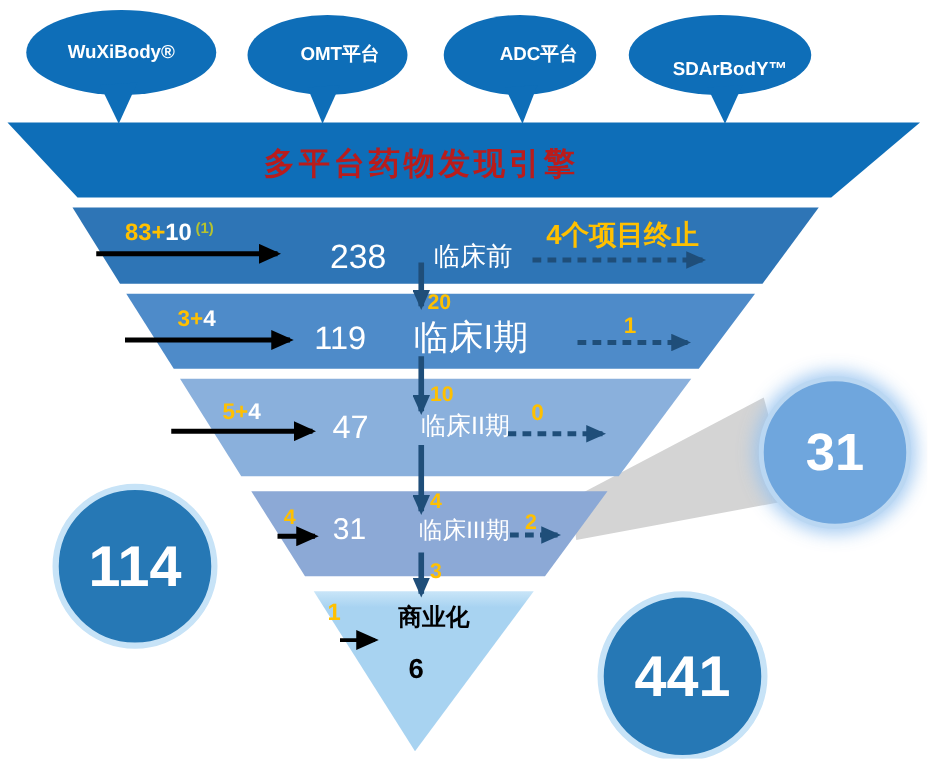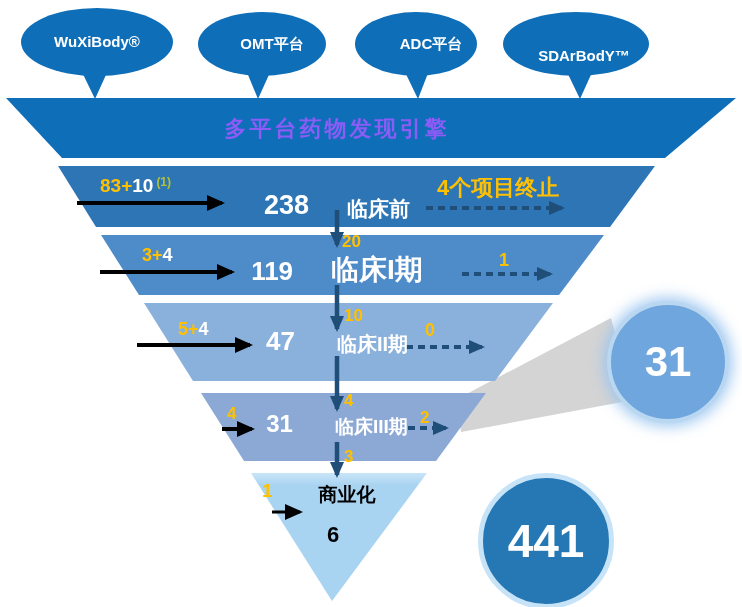--- a/index.html
+++ b/index.html
@@ -9,27 +9,27 @@
   }
   .layer{position:absolute;left:0;top:0;}
   .lbl{position:absolute;font-weight:bold;white-space:nowrap;line-height:1;}
   .yel{color:#FFC000;}
   .wht{color:#FFFFFF;}
   .blk{color:#000000;}
   .note{color:#B6C32E;font-size:12px;vertical-align:6px;margin-left:3px;}
   .bubble-lbl{color:#fff;font-size:15px;text-align:center;}
   .stage-center{
     position:absolute;left:177px;width:320px;display:flex;
-    justify-content:center;align-items:flex-end;color:#fff;font-weight:bold;gap:34px;
+    justify-content:center;align-items:center;color:#fff;font-weight:normal;gap:34px;
   }
   .stage-center .cnt{line-height:1;}
   .stage-center .stg{line-height:1;margin-left:4px;}
   .banner-title{
     position:absolute;left:71px;top:114px;width:532px;text-align:center;
-    color:#8b5cf6;font-weight:bold;font-size:22px;letter-spacing:3px;
+    color:#b91c1c;font-weight:bold;font-size:25px;letter-spacing:3px;
   }
   .circle{
     position:absolute;border-radius:50%;display:flex;align-items:center;justify-content:center;
     color:#fff;font-weight:bold;
   }
   .circle-dark{background:#2678B5;border:5px solid #C7E3F7;}
   .circle-114{left:42px;top:387px;width:122px;height:122px;font-size:46px;}
   .circle-441{left:478px;top:473px;width:126px;height:126px;font-size:46px;}
   .circle-31{
     left:607px;top:301px;width:114px;height:114px;font-size:42px;
@@ -142,20 +142,23 @@
     <span class="cnt" style="font-size:24px;">31</span>
     <span class="stg" style="font-size:19px;margin-left:8px;">临床III期</span>
   </div>
   <div class="lbl yel" style="left:420px;top:409px;font-size:17px;">2</div>
   <div class="lbl yel" style="left:344px;top:448px;font-size:17px;">3</div>
 
   <div class="lbl yel" style="left:262px;top:481px;font-size:19px;">1</div>
   <div class="lbl blk" style="left:287px;top:485px;width:120px;text-align:center;font-size:19px;">商业化</div>
   <div class="lbl blk" style="left:303px;top:524px;width:60px;text-align:center;font-size:22px;">6</div>
 
+  <div class="circle circle-dark circle-114">
+    <span>114</span>
+  </div>
   <div class="circle circle-31">
     <span>31</span>
   </div>
   <div class="circle circle-dark circle-441">
     <span>441</span>
   </div>
 
 </div>
 
 </body></html>

